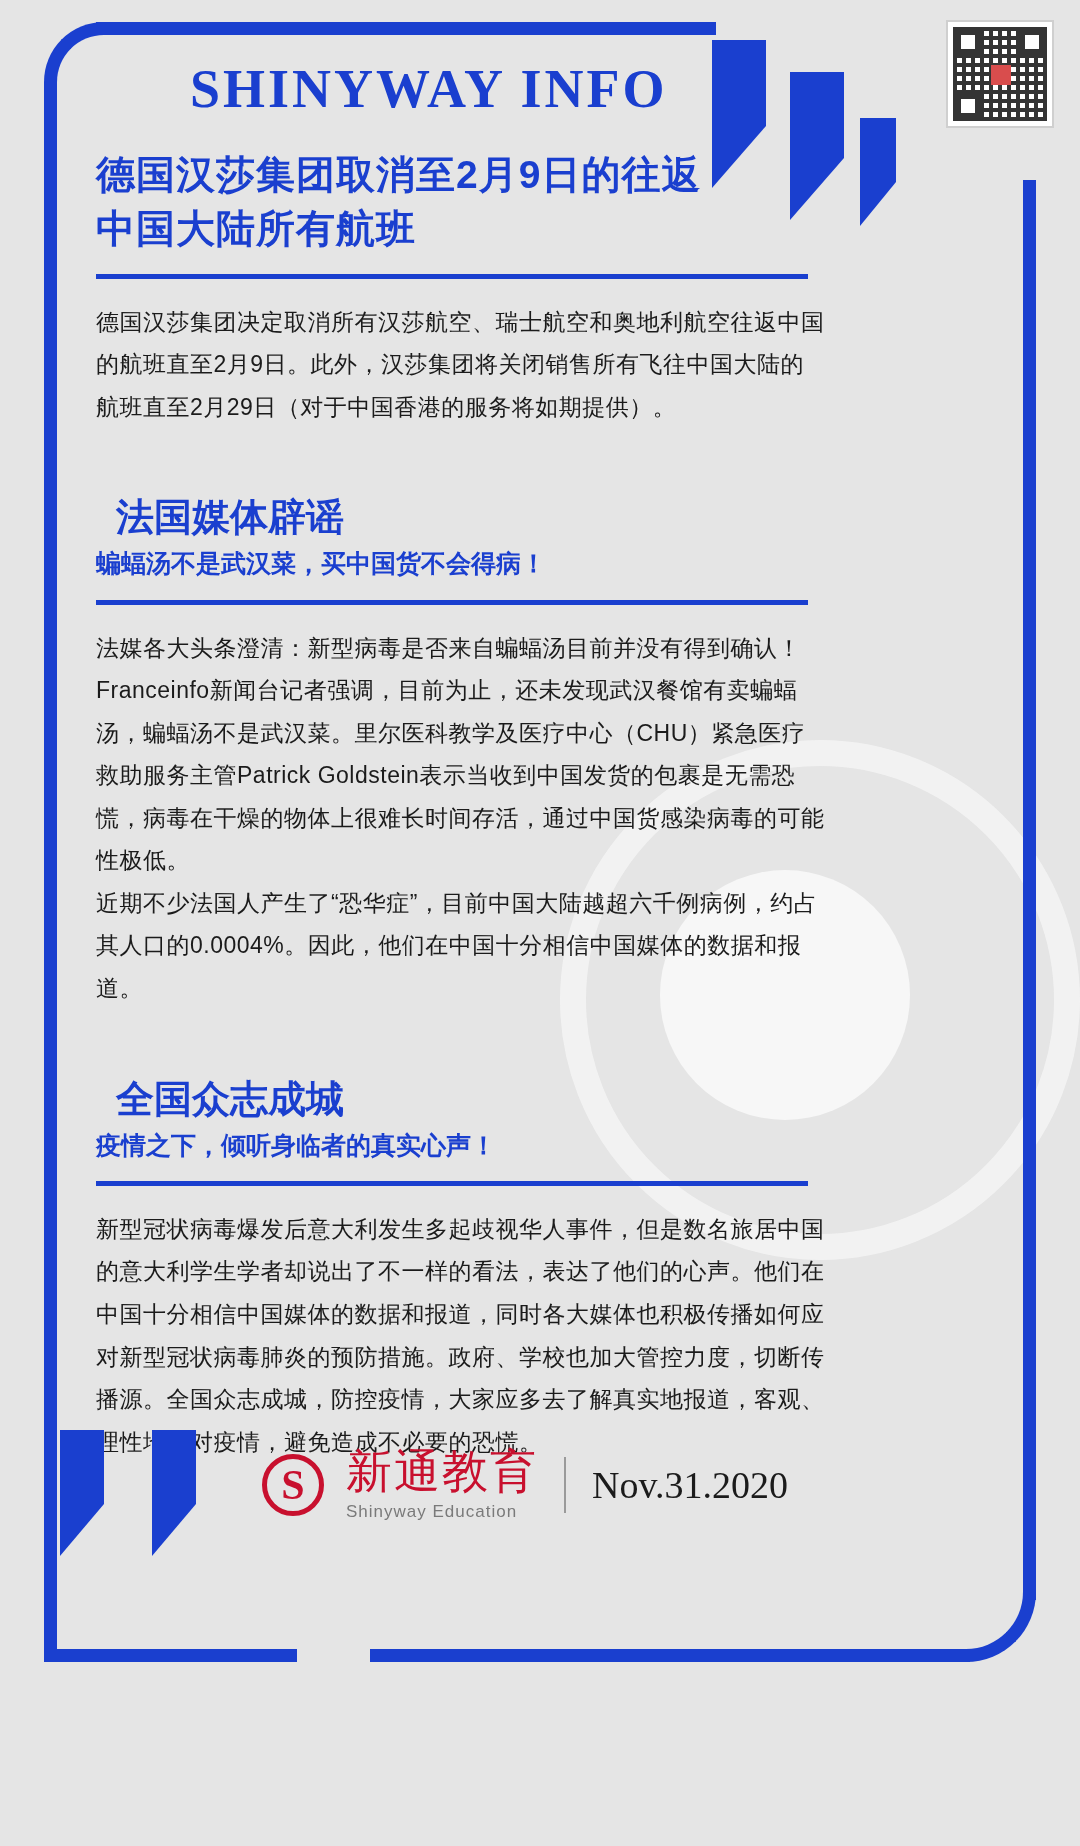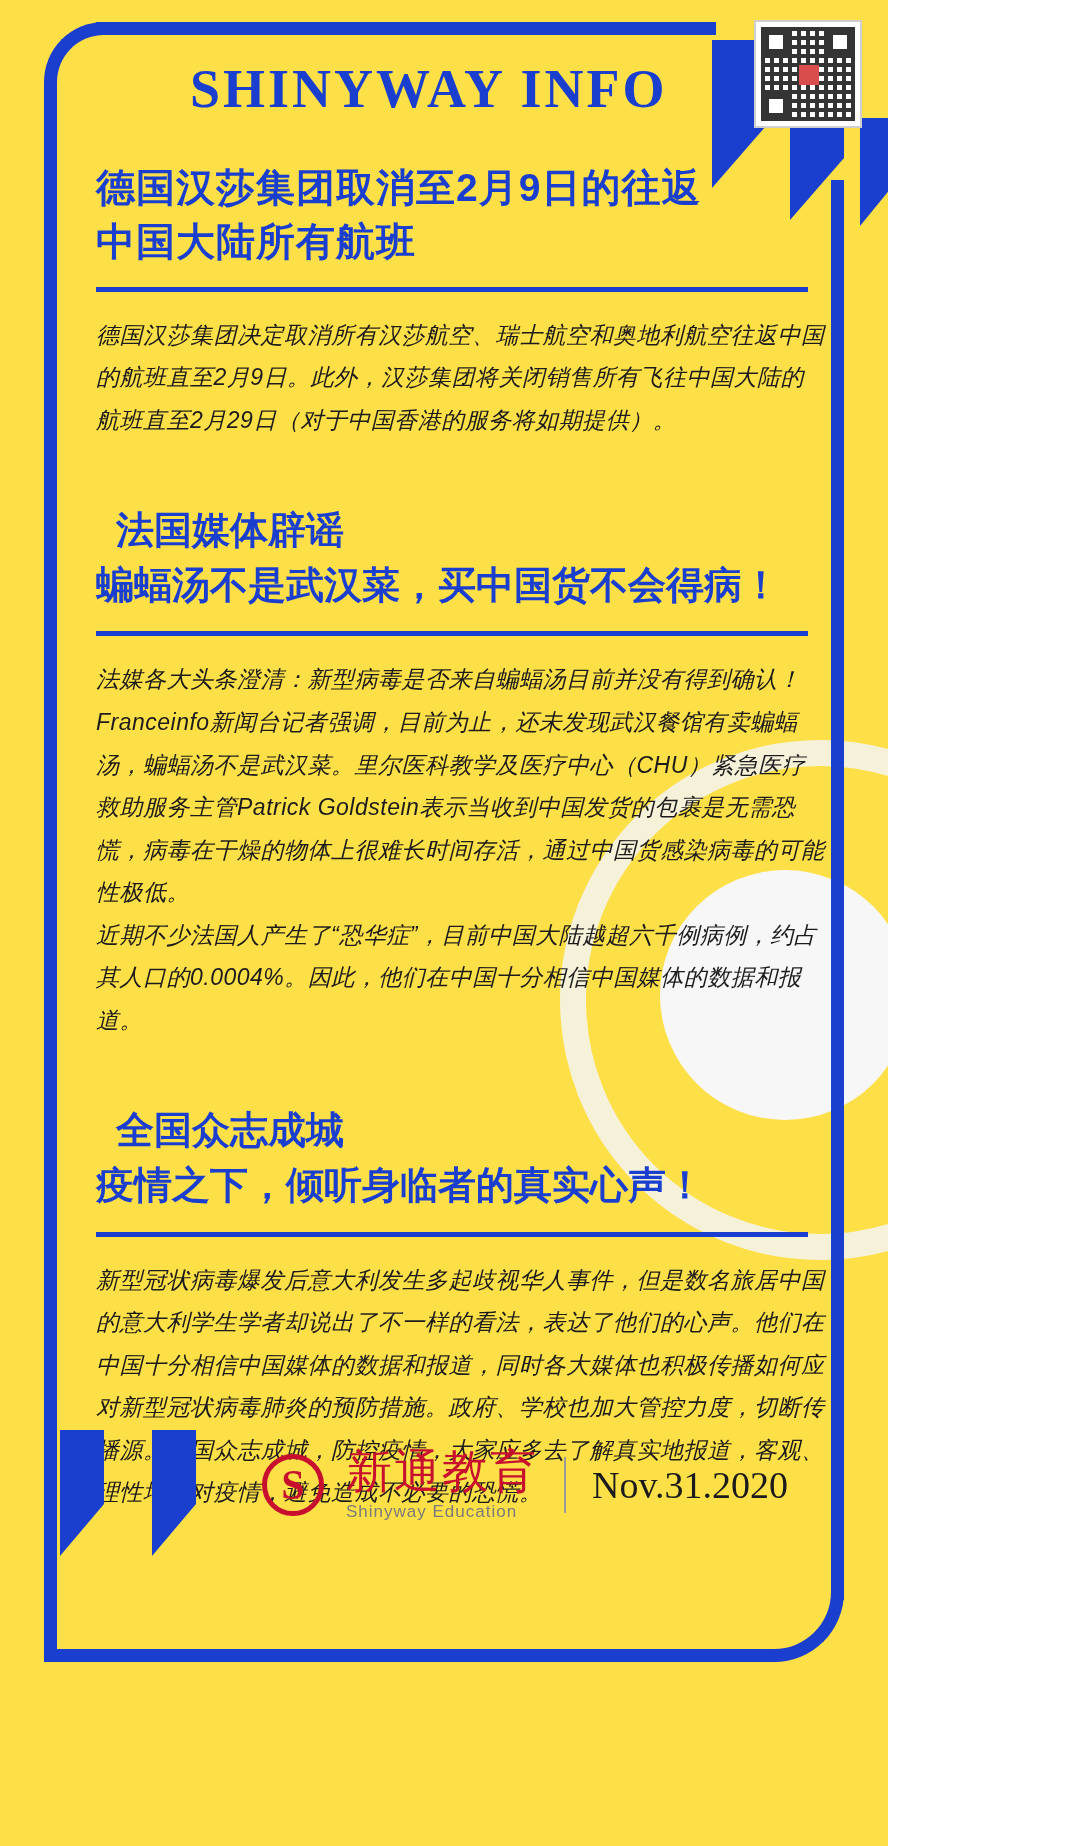--- a/index.html
+++ b/index.html
@@ -4,22 +4,22 @@
 <style>
   * { box-sizing: border-box; }
   html, body {
     margin: 0; padding: 0;
     width: 1080px; height: 1846px;
     background: #ffffff;
     font-family: "Liberation Sans", sans-serif;
   }
   .poster {
     position: relative;
-    width: 888px; height: 1846px;
-    background: #fde047;
+    width: 1080px; height: 1846px;
+    background: #e5e5e5;
     overflow: hidden;
   }
 
   
   .watermark {
     position: absolute;
     left: 560px; top: 740px;
     width: 520px; height: 520px;
     border-radius: 50%;
     border: 26px solid #f4f4f4;
@@ -139,21 +139,21 @@
     font-size: 54px;
     font-weight: bold;
     letter-spacing: 3px;
     color: #1a3fcf;
     font-family: "Liberation Serif", serif;
   }
 
   
   .content {
     position: absolute;
-    left: 96px; top: 161px;
+    left: 96px; top: 148px;
     width: 820px;
   }
 
   .headline {
     color: #1a3fcf;
     font-weight: bold;
     font-size: 39px;
     line-height: 1.38;
     letter-spacing: 1px;
   }
@@ -164,34 +164,34 @@
     margin: 18px 0 22px 0;
     width: 712px;
   }
   .body-text {
     color: #1b1b1b;
     font-size: 23px;
     line-height: 1.85;
     letter-spacing: .5px;
     width: 730px;
   }
-  .body-text p { margin: 0; font-style: italic; }
+  .body-text p { margin: 0; }
 
   .section { margin-top: 62px; }
   .sec-sub {
     color: #1a3fcf;
     font-weight: bold;
     font-size: 38px;
     line-height: 1.45;
     margin-left: 20px;
   }
   .sec-main {
     color: #1a3fcf;
     font-weight: bold;
-    font-size: 38px;
+    font-size: 25px;
     line-height: 1.45;
   }
 
   
   .footer-quotes { position: absolute; left: 60px; top: 1430px; }
   .fq {
     position: absolute;
     width: 44px; height: 74px;
     background: #1a3fcf;
   }

